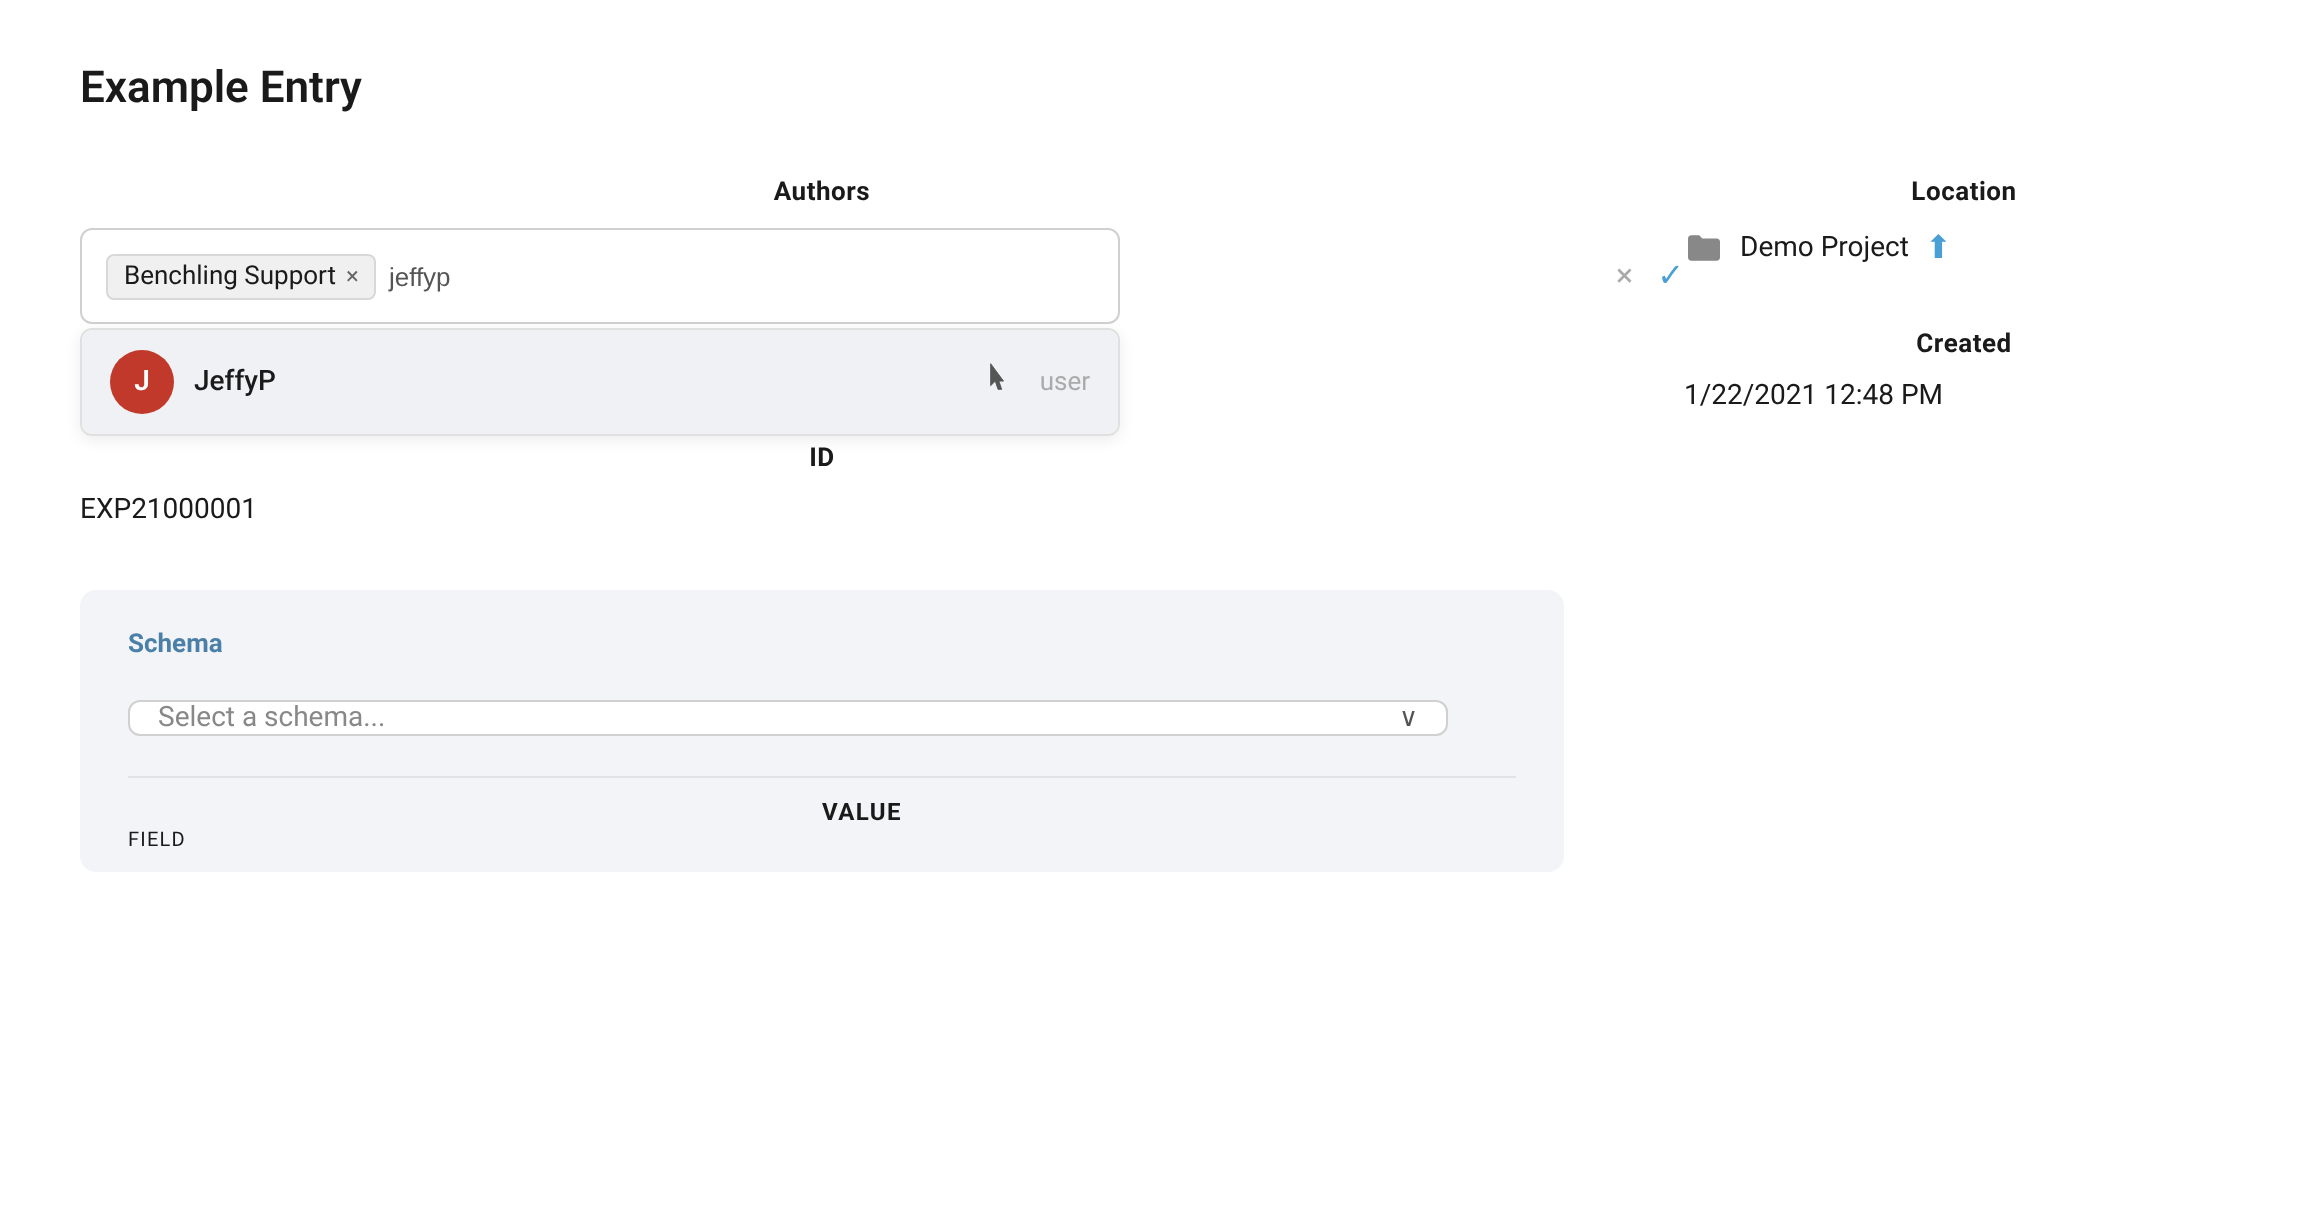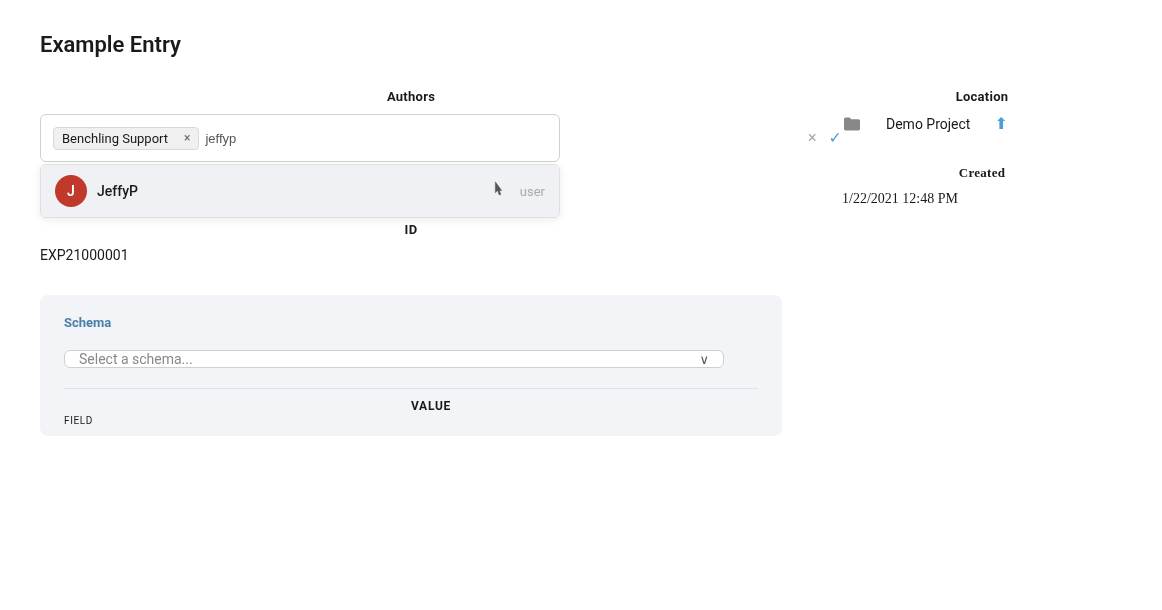--- a/index.html
+++ b/index.html
@@ -61,21 +61,21 @@
       align-items: center;
       flex-wrap: wrap;
       gap: 6px;
       width: 520px;
       position: relative;
     }
 
     .author-tag {
       display: flex;
       align-items: center;
-      gap: 16px;
+      gap: 5px;
       background: #f0f0f0;
       border: 1px solid #d8d8d8;
       border-radius: 4px;
       padding: 3px 8px;
       font-size: 13px;
       color: #1a1a1a;
     }
 
     .author-tag-remove {
       cursor: pointer;
@@ -236,38 +236,37 @@
     }
 
     
     .location-section {
       margin-bottom: 32px;
     }
 
     .location-value {
       display: flex;
       align-items: center;
-      gap: 24px;
+      gap: 8px;
       margin-top: 6px;
     }
 
     .location-name {
       font-size: 14px;
       color: #1a1a1a;
     }
 
     .upload-icon {
       color: #4a9fd4;
       font-size: 16px;
       cursor: pointer;
     }
 
     .created-section {
       margin-top: 0;
-      font-family: Liberation Serif, serif;
     }
 
     .created-value {
       font-size: 14px;
       color: #1a1a1a;
       margin-top: 6px;
     }
   </style>
 </head>
 <body>

